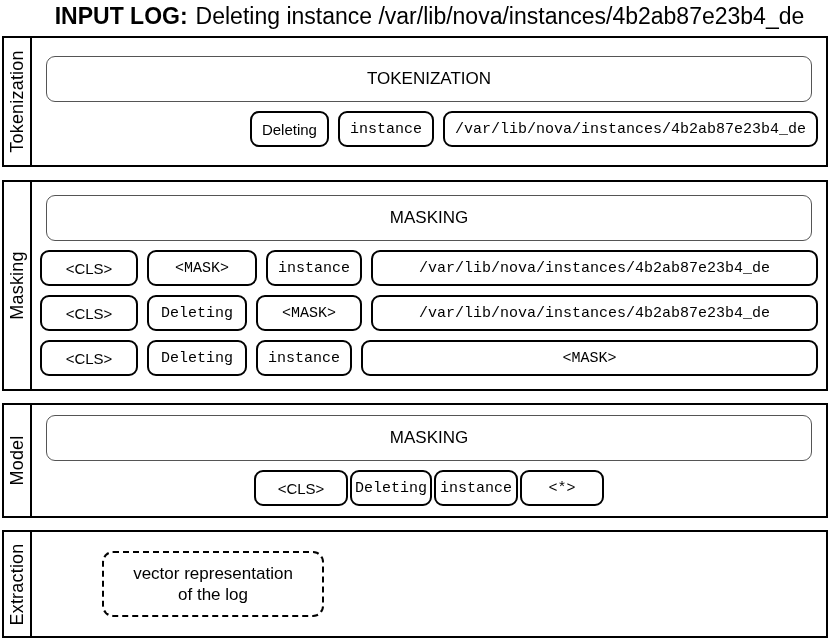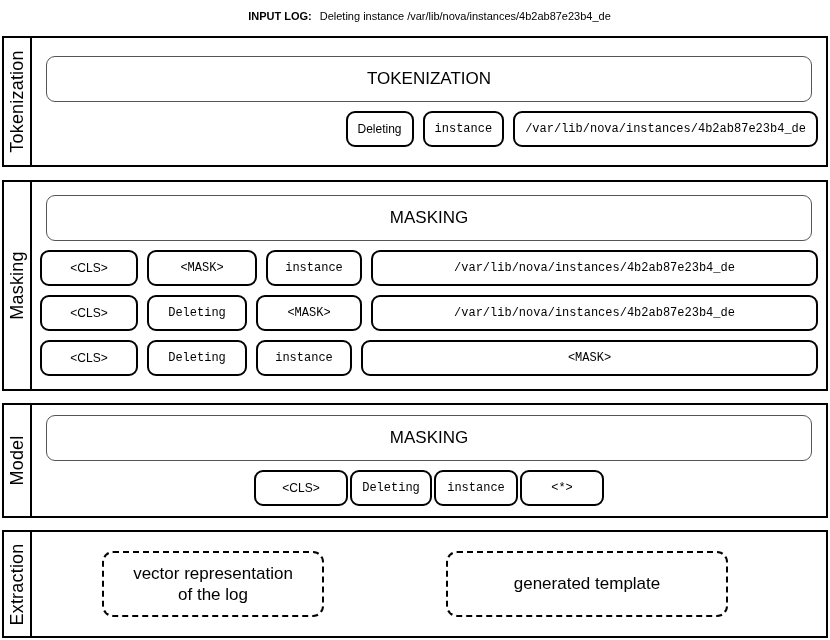--- a/index.html
+++ b/index.html
@@ -13,21 +13,21 @@
     color: #000000;
     overflow: hidden;
   }
 
   
   #input-log {
     height: 32px;
     display: flex;
     align-items: center;
     justify-content: center;
-    font-size: 11px;
+    font-size: 23px;
     white-space: nowrap;
     padding-left: 29px;
   }
   #input-log .lbl { font-weight: bold; }
   #input-log .val { font-weight: normal; margin-left: 8px; }
 
   
   .stage {
     position: absolute;
     left: 2px;
@@ -84,21 +84,21 @@
   .token-row.center { justify-content: center; }
   .token-row.right  { justify-content: flex-end; }
 
   .token {
     border: 2px solid #000;
     border-radius: 9px;
     height: 36px;
     display: flex;
     align-items: center;
     justify-content: center;
-    font-size: 12px;
+    font-size: 15px;
     padding: 0 10px;
     background: #fff;
     white-space: nowrap;
   }
   .token + .token { margin-left: 9px; font-family: Liberation Mono, monospace; }
   .token-row.tight .token + .token { margin-left: 2px; }
 
   
   .token.grow { flex: 1 1 auto; }
 
@@ -189,16 +189,15 @@
   </div>
 </div>
 
 <div class="stage" id="stage-extraction" style="top:530px;height:108px;">
   <div class="stage-label">
     <span>Extraction</span>
   </div>
   <div class="stage-body" style="padding:0 12px;">
     <div class="dashed-row">
       <div class="dashed-box" style="width:222px;margin-left:54px;">vector representation<br>of the log</div>
-      <div class="dashed-box" style="width:282px;margin-left:122px;">generated template</div>
     </div>
   </div>
 </div>
 
 </body></html>

